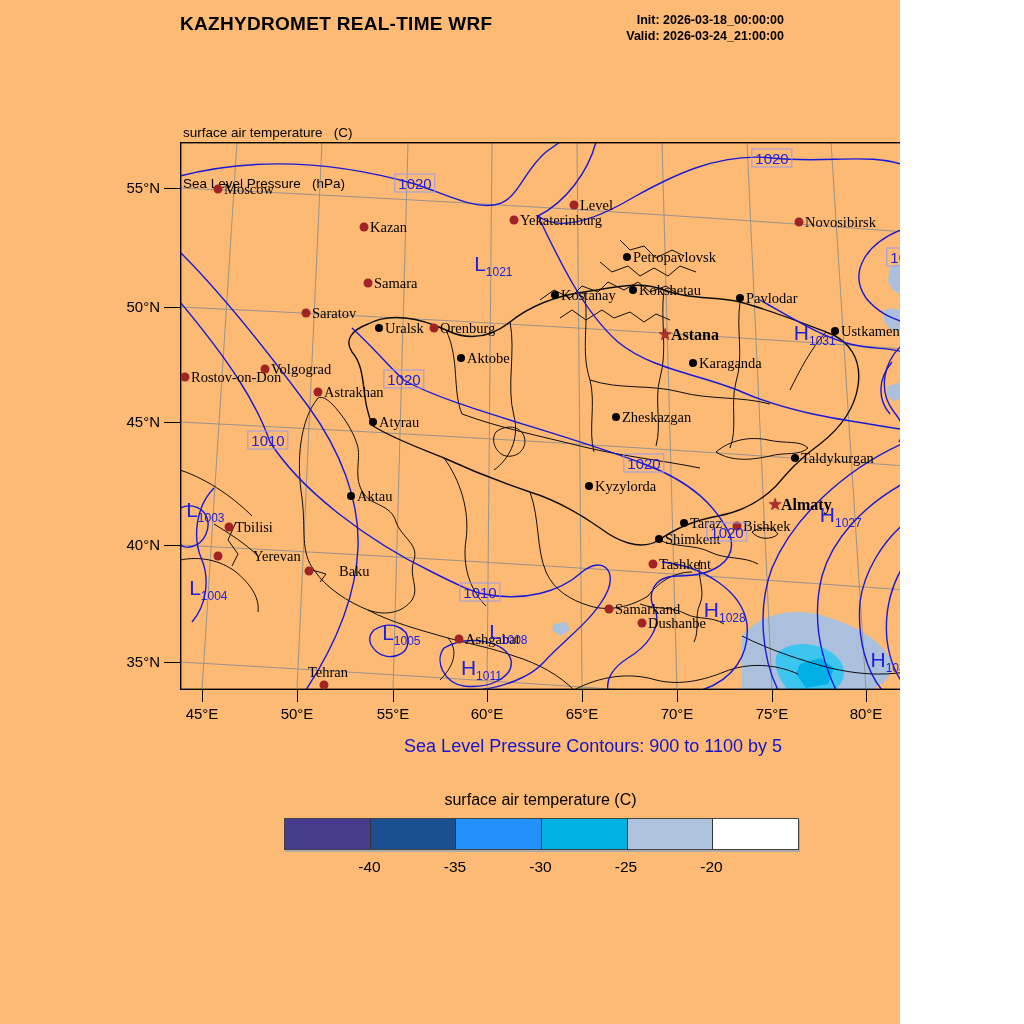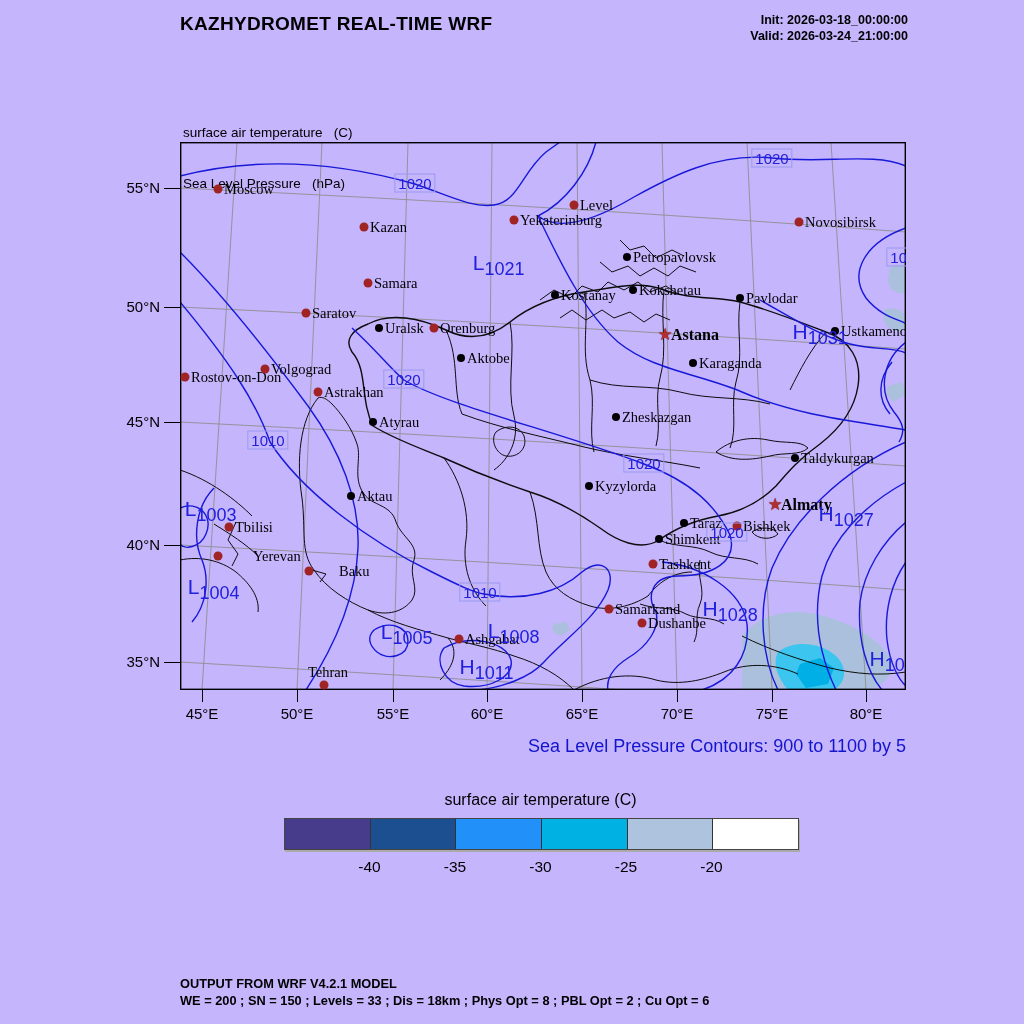--- a/index.html
+++ b/index.html
@@ -1,16 +1,16 @@
 <!DOCTYPE html>
 <html><head>
 <meta charset="utf-8">
 <style>
   html,body{margin:0;padding:0;background:#fff;}
-  .screen{position:relative;width:1024px;height:1024px;background:#c4b5fd;overflow:hidden;
+  .screen{position:relative;width:900px;height:1024px;background:#fdba74;overflow:hidden;
           font-family:"Liberation Sans",sans-serif;color:#000;}
   .abs{position:absolute;}
   
   .title{left:180px;top:13px;font-size:19px;font-weight:bold;letter-spacing:.3px;}
   .stamps{right:116px;top:12px;text-align:right;font-size:12.5px;font-weight:bold;line-height:16px;}
   .layers{left:183px;top:90px;font-size:13.5px;line-height:17px;white-space:pre;}
   
   .map-box{left:180px;top:142px;width:726px;height:548px;overflow:hidden;}
   .map-box svg{position:absolute;left:0;top:0;}
   .dot{position:absolute;width:8px;height:8px;border-radius:50%;transform:translate(-50%,-50%);}
@@ -18,21 +18,21 @@
   .dot.black{background:#000;}
   .star{position:absolute;transform:translate(-50%,-54%);font-size:17px;color:#b03030;
         text-shadow:0 0 1px #5a0f0f;line-height:17px;}
   .city-label{position:absolute;font-family:"Liberation Serif",serif;font-size:14.5px;
               white-space:nowrap;transform:translateY(-50%);}
   .city-label.capital{font-weight:bold;font-size:16px;}
   .plabel-box{position:absolute;transform:translate(-50%,-50%);font-size:15px;color:#2020dd;
               border:1px solid #9a9af0;padding:0 3px;line-height:17px;background:transparent;}
   .plabel-lh{position:absolute;transform:translate(-10%,-50%);color:#2020dd;white-space:nowrap;}
   .plabel-lh .big{font-size:21px;}
-  .plabel-lh .sub{font-size:18px;vertical-align:-5px;}
+  .plabel-lh .sub{font-size:12px;vertical-align:-5px;}
   
   .xtick{position:absolute;width:1px;height:12px;background:#000;top:690px;}
   .xtick-label{position:absolute;top:705px;width:60px;text-align:center;font-size:15px;}
   .ytick{position:absolute;height:1px;width:16px;background:#000;left:164px;}
   .ytick-label{position:absolute;width:58px;text-align:right;font-size:15px;left:102px;}
   .caption{right:118px;top:736px;font-size:18px;font-weight:500;color:#1414cc;}
   
   .cbar-title{left:284px;top:791px;width:513px;text-align:center;font-size:16px;}
   .cbar{left:284px;top:818px;width:513px;height:30px;display:flex;border:1px solid #444;
         box-sizing:content-box;box-shadow:1px 2px 0 #aaa;}
@@ -295,18 +295,14 @@
       <span class="seg" style="background: rgb(255, 255, 255);"></span>
     </div>
   <div id="cbar-ticks">
       <div class="abs cbar-tick" style="left: 339.5px;">-40</div>
       <div class="abs cbar-tick" style="left: 425px;">-35</div>
       <div class="abs cbar-tick" style="left: 510.5px;">-30</div>
       <div class="abs cbar-tick" style="left: 596px;">-25</div>
       <div class="abs cbar-tick" style="left: 681.5px;">-20</div>
     </div>
 
-  <div class="abs footer">
-    <div>OUTPUT FROM WRF V4.2.1 MODEL</div>
-    <div>WE = 200 ; SN = 150 ; Levels = 33 ; Dis = 18km ; Phys Opt = 8 ; PBL Opt = 2 ; Cu Opt = 6</div>
-  </div>
 
 </div>
 
 </body></html>

